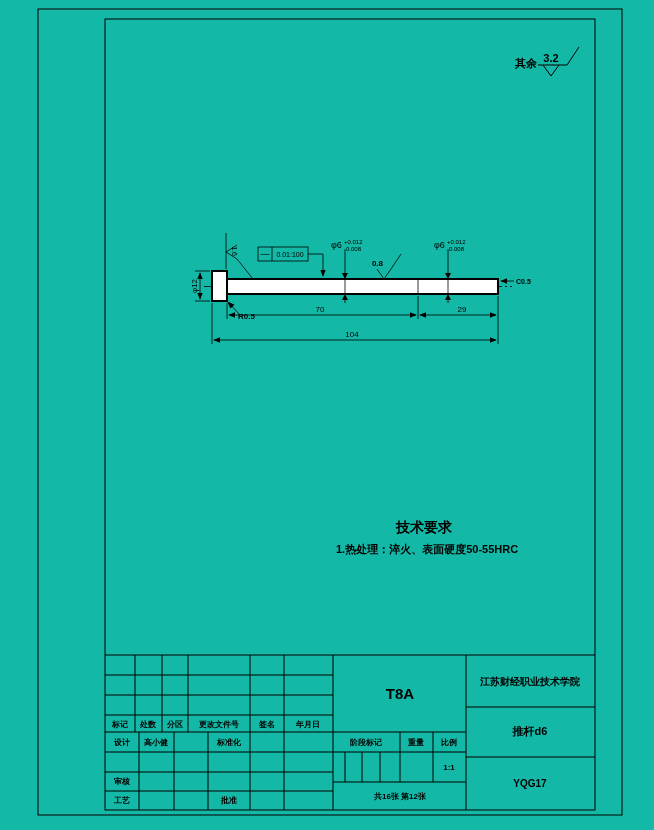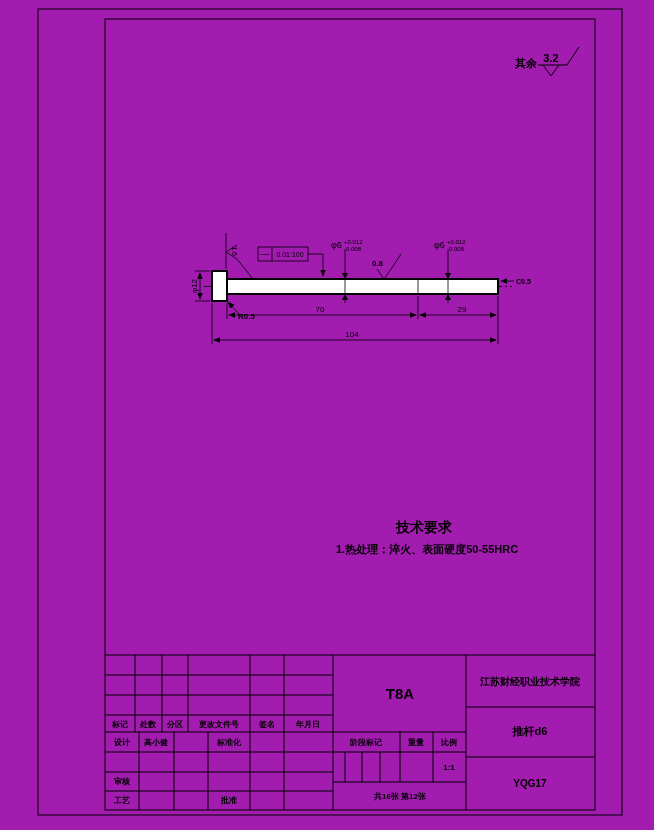--- a/index.html
+++ b/index.html
@@ -1,16 +1,16 @@
 <!DOCTYPE html>
 <html><head>
 <meta charset="utf-8">
 <style>
   html,body{margin:0;padding:0;background:#fff;}
-  .page{position:relative;width:654px;height:830px;background:#a21caf;overflow:hidden;}
+  .page{position:relative;width:654px;height:830px;background:#14b8a6;overflow:hidden;}
   svg{position:absolute;left:0;top:0;}
   svg text{font-family:"Liberation Sans","DejaVu Sans",sans-serif;fill:#000;}
   .ln{stroke:#000;stroke-width:1;fill:none;}
   .thick{stroke:#000;stroke-width:2;fill:#fff;}
   .thin{stroke:#000;stroke-width:0.8;fill:none;}
   .cl{stroke:#000;stroke-width:0.8;fill:none;stroke-dasharray:10 3 2 3;}
   .b{font-weight:bold;}
 </style>
 </head>
 <body>

